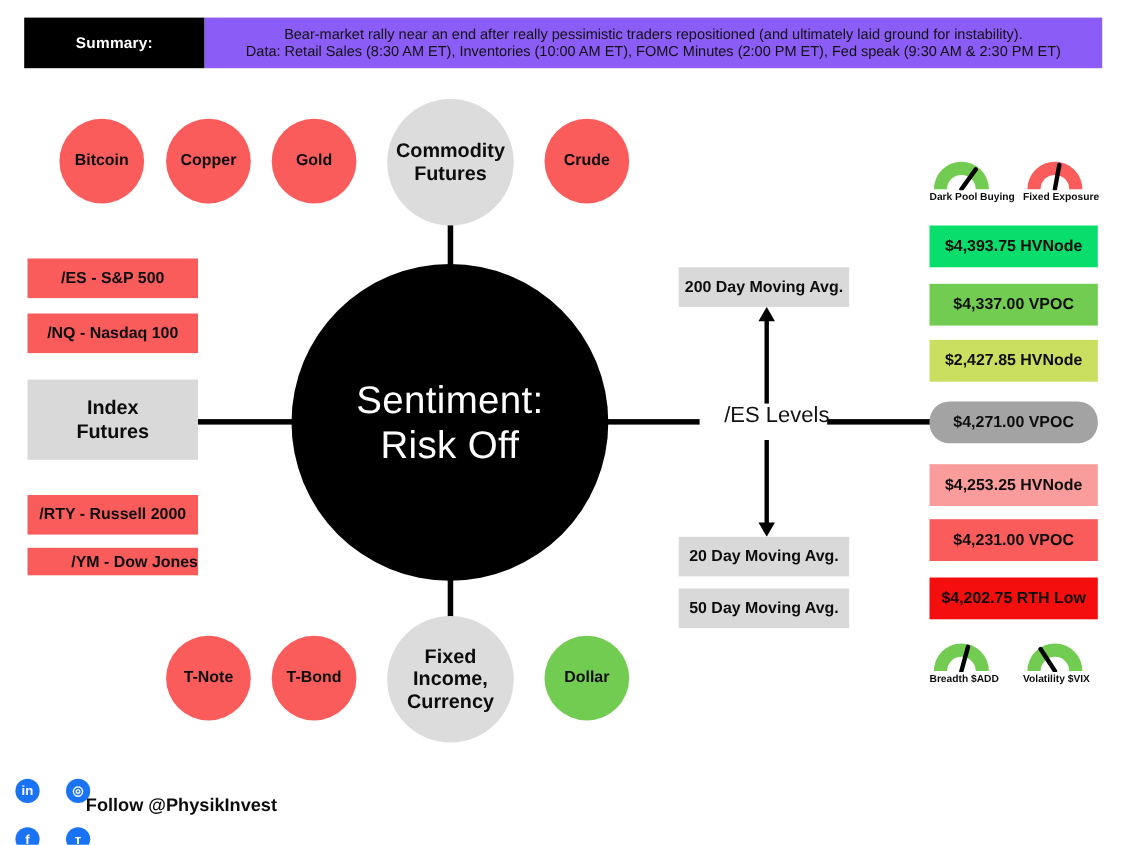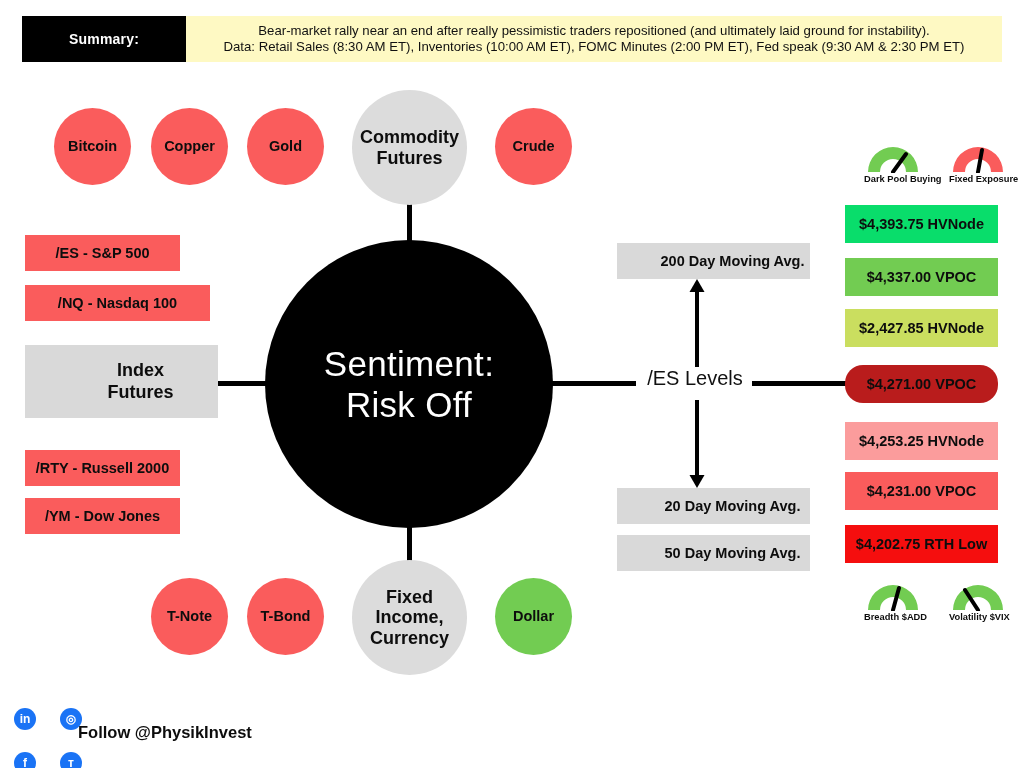--- a/index.html
+++ b/index.html
@@ -17,41 +17,41 @@
   .summary-bar{
     position:absolute;left:22px;top:16px;width:980px;height:46px;
     display:flex;align-items:stretch;
   }
   .summary-label{
     width:164px;background:#000000;color:#ffffff;
     display:flex;align-items:center;justify-content:center;
     font-size:14px;font-weight:bold;letter-spacing:.2px;
   }
   .summary-text{
-    flex:1;background:#fef9c3;color:#111111;
+    flex:1;background:#8b5cf6;color:#111111;
     display:flex;flex-direction:column;align-items:center;justify-content:center;
     font-size:13.2px;line-height:16px;text-align:center;padding:0 8px;
   }
 
   
   .circ{
     position:absolute;border-radius:50%;
     display:flex;align-items:center;justify-content:center;text-align:center;
     font-weight:bold;color:#0d0d0d;line-height:1.12;
   }
   .red-circ{background:#fa5c5c;font-size:14.5px;}
   .grey-circ{background:#dcdcdc;font-size:18px;}
   .green-circ{background:#72cc52;font-size:14.5px;}
 
   .pill{
     position:absolute;display:flex;align-items:center;justify-content:center;
     font-weight:bold;color:#0d0d0d;font-size:14.5px;text-align:center;
   }
   .red-pill{background:#fa5c5c;}
-  .grey-pill{background:#d9d9d9;padding-left:38px;}
+  .grey-pill{background:#d9d9d9;}
 
   
   .hub{
     position:absolute;left:265px;top:240px;width:288px;height:288px;
     border-radius:50%;background:#000000;color:#ffffff;
     display:flex;align-items:center;justify-content:center;text-align:center;
     font-size:35px;line-height:1.18;font-weight:400;letter-spacing:.3px;
   }
 
   
@@ -60,21 +60,21 @@
   .hline{height:5px;}
 
   
   .level-bar{
     position:absolute;left:845px;width:153px;height:38px;
     display:flex;align-items:center;justify-content:center;
     font-weight:bold;font-size:14.5px;color:#0d0d0d;
   }
 
   
-  .gauge{position:absolute;width:58px;height:50px;margin-left:19px;}
+  .gauge{position:absolute;width:58px;height:50px;}
   .gauge svg{display:block;margin:0 auto;}
   .gauge-label{font-size:9.3px;font-weight:bold;color:#0d0d0d;margin-top:1px;white-space:nowrap;}
 
   
   .social-grid{
     position:absolute;left:14px;top:708px;width:54px;height:50px;
     display:grid;grid-template-columns:26px 26px;grid-template-rows:24px 24px;gap:20px;
   }
   .social-ico{
     width:22px;height:22px;border-radius:50%;background:#1a73f5;
@@ -126,33 +126,33 @@
       <div>Futures</div>
     </div>
   </div>
   <div class="circ red-circ" style="left:495px;top:108px;width:77px;height:77px;">
     <span>Crude</span>
   </div>
 
   <div class="pill red-pill" style="left:25px;top:235px;width:155px;height:36px;">
     <span>/ES - S&amp;P 500</span>
   </div>
-  <div class="pill red-pill" style="left:25px;top:285px;width:185px;height:36px;">
+  <div class="pill red-pill" style="left:25px;top:285px;width:155px;height:36px;">
     <span>/NQ - Nasdaq 100</span>
   </div>
   <div class="pill grey-pill" style="left:25px;top:345px;width:155px;height:73px;font-size:18px;line-height:1.2;">
     <div>
       <div>Index</div>
       <div>Futures</div>
     </div>
   </div>
   <div class="pill red-pill" style="left:25px;top:450px;width:155px;height:36px;">
     <span>/RTY - Russell 2000</span>
   </div>
-  <div class="pill red-pill" style="left:25px;top:498px;width:155px;height:36px;">
+  <div class="pill red-pill" style="left:25px;top:498px;width:155px;height:25px;justify-content:flex-end;">
     <span>/YM - Dow Jones</span>
   </div>
 
   <div class="circ red-circ" style="left:151px;top:578px;width:77px;height:77px;">
     <span>T-Note</span>
   </div>
   <div class="circ red-circ" style="left:247px;top:578px;width:77px;height:77px;">
     <span>T-Bond</span>
   </div>
   <div class="circ green-circ" style="left:495px;top:578px;width:77px;height:77px;">
@@ -168,21 +168,21 @@
 
   <div class="pill grey-pill" style="left:617px;top:243px;width:155px;height:36px;">
     <span>200 Day Moving Avg.</span>
   </div>
 
   <svg style="position:absolute;left:687px;top:279px;" width="20" height="88">
     <line x1="10" y1="88" x2="10" y2="8" stroke="#000" stroke-width="4"></line>
     <polygon points="10,0 2.5,13 17.5,13" fill="#000"></polygon>
   </svg>
 
-  <div style="position:absolute;left:636px;top:367px;width:118px;text-align:center;
+  <div style="position:absolute;left:636px;top:367px;width:118px;text-align:right;
               font-size:20px;color:#111;">/ES Levels</div>
 
   <svg style="position:absolute;left:687px;top:400px;" width="20" height="88">
     <line x1="10" y1="0" x2="10" y2="80" stroke="#000" stroke-width="4"></line>
     <polygon points="10,88 2.5,75 17.5,75" fill="#000"></polygon>
   </svg>
 
   <div class="pill grey-pill" style="left:617px;top:488px;width:155px;height:36px;">
     <span>20 Day Moving Avg.</span>
   </div>
@@ -192,21 +192,21 @@
 
   <div class="level-bar" style="top:205px;background:#09dd6b;">
     <span>$4,393.75 HVNode</span>
   </div>
   <div class="level-bar" style="top:258px;background:#72cc52;">
     <span>$4,337.00 VPOC</span>
   </div>
   <div class="level-bar" style="top:309px;background:#cade5f;">
     <span>$2,427.85 HVNode</span>
   </div>
-  <div class="level-bar" style="top:365px;background:#b91c1c;border-radius:18px;">
+  <div class="level-bar" style="top:365px;background:#a3a3a3;border-radius:18px;">
     <span>$4,271.00 VPOC</span>
   </div>
   <div class="level-bar" style="top:422px;background:#fb9c9c;">
     <span>$4,253.25 HVNode</span>
   </div>
   <div class="level-bar" style="top:472px;background:#fa5c5c;">
     <span>$4,231.00 VPOC</span>
   </div>
   <div class="level-bar" style="top:525px;background:#f50e0e;">
     <span>$4,202.75 RTH Low</span>

